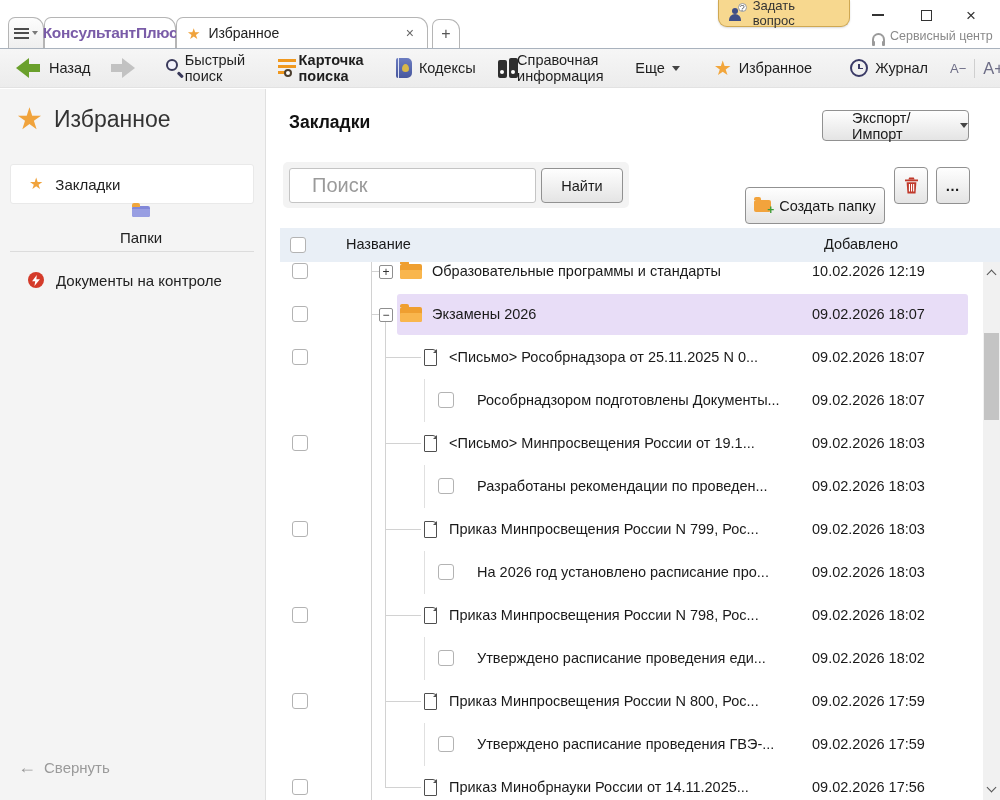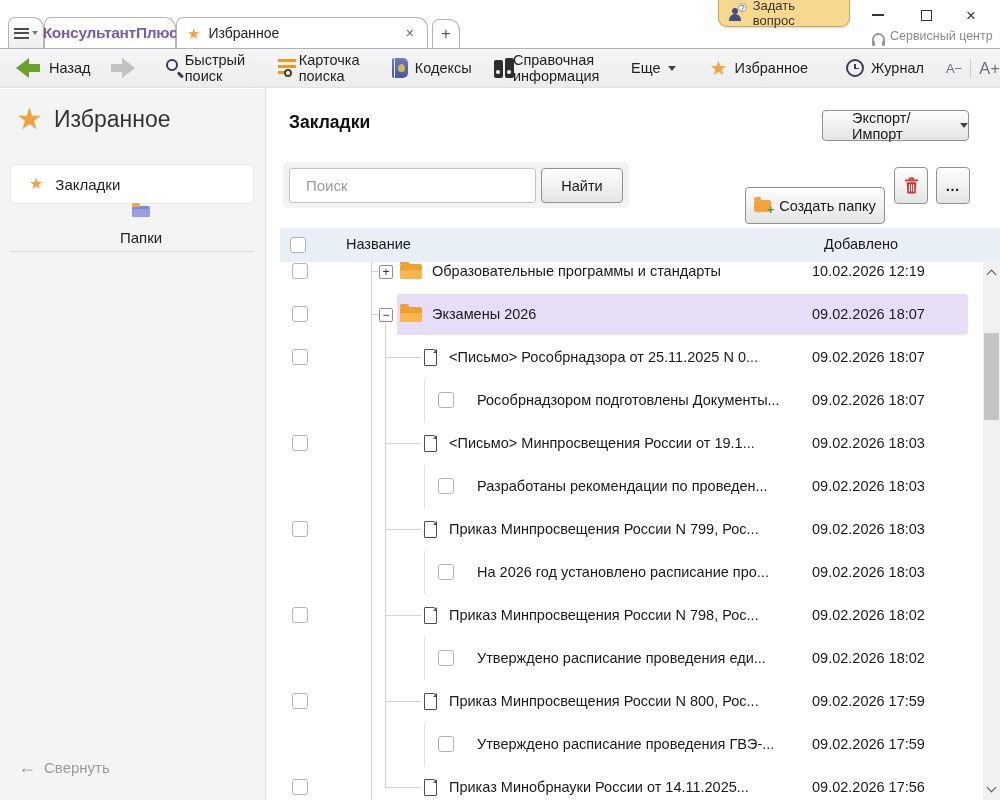--- a/index.html
+++ b/index.html
@@ -71,21 +71,21 @@
   .caret-dn { width:0; height:0; border-left:4.5px solid transparent; border-right:4.5px solid transparent; border-top:5px solid #444; }
   .star-lg { color:#f2a63c; font-size:20px; line-height:1; }
   .clock { position:relative; width:18px; height:18px; border:2.2px solid #3a3a66; border-radius:50%; }
   .clock::before { content:""; position:absolute; left:6px; top:2.5px; width:1.8px; height:5px; background:#3a3a66; }
   .clock::after { content:""; position:absolute; left:6px; top:6.5px; width:4.5px; height:1.8px; background:#3a3a66; }
   .fontbtns { display:flex; align-items:center; margin-left:8px; }
   .fsmall { font-size:13px; color:#6d6d86; padding:0 8px; }
   .fbig { font-size:16.5px; color:#6d6d86; padding:0 8px; border-left:1px solid #cfcfcf; }
 
   
-  .toolbar .ti-back{margin-left:10px;} .ti-fwd{margin-left:6px;} .ti-qs{margin-left:18px;} .ti-card{margin-left:14px;}
+  .toolbar .ti-back{margin-left:10px;} .ti-fwd{margin-left:6px;} .ti-qs{margin-left:18px;} .ti-card{margin-left:14px;font-weight:bold;}
   .ti-codes{margin-left:12px;} .ti-ref{margin-left:10px;} .ti-more{margin-left:10px;} .ti-fav{margin-left:22px;} .ti-jrn{margin-left:26px;}
 
   
   .sidebar { position:absolute; left:0; top:89px; width:266px; height:711px; background:#f4f4f4; border-right:1px solid #e0e0e0; }
   .sb-head { position:absolute; left:16px; top:104px; display:flex; align-items:center; gap:11px; }
   .sb-head .star { color:#f0a33c; font-size:30px; line-height:1; }
   .sb-head .ttl { font-size:23px; color:#333; }
   .sb-item { position:absolute; left:10px; width:244px; height:40px; display:flex; align-items:center; gap:12px; padding-left:18px; font-size:15px; color:#222; }
   .sb-bkm { top:164px; background:#fff; border:1px solid #e9e9e9; border-radius:3px; }
   .sb-fld { top:206px;flex-direction:column; }
@@ -99,21 +99,21 @@
   .collapse { position:absolute; left:18px; top:758px; display:flex; align-items:center; gap:8px; color:#9a9a9a; font-size:15px; }
   .collapse .arr { font-size:18px; line-height:1; color:#9a9a9a; }
 
   
   .main-title { position:absolute; left:289px; top:112px; font-size:17.5px; font-weight:bold; color:#111; }
   .btn { background:linear-gradient(#fefefe,#e4e4e4); border:1px solid #919191; border-radius:4px; font-size:14.5px; color:#1a1a1a;
          display:flex; align-items:center; justify-content:center; }
   .export-btn { position:absolute; left:822px; top:110px; width:147px; height:31px; gap:12px;padding-left:29px; }
   .search-panel { position:absolute; left:283px; top:162px; width:346px; height:46px; background:#f3f3f3; border-radius:5px; }
   .search-input { position:absolute; left:289px; top:168px; width:247px; height:35px; border:1px solid #c4c4c4; border-radius:3px;
-                  padding:0 16px; font-size:15px; color:#222; font-family:inherit; background:#fff; }
+                  padding:0 22px; font-size:20px; color:#222; font-family:inherit; background:#fff; }
   .search-input::placeholder { color:#9a9a9a; }
   .find-btn { position:absolute; left:541px; top:168px; width:82px; height:35px; }
   .create-folder-btn { position:absolute; left:745px; top:167px; width:140px; height:37px; gap:8px;margin-top:20px; }
   .cf-folder { position:relative; width:17px; height:12px; background:#f2a33c; border-radius:2px; }
   .cf-folder::before { content:""; position:absolute; left:0; top:-3px; width:7px; height:3px; background:#f2a33c; border-radius:2px 2px 0 0; }
   .cf-folder::after { content:"+"; position:absolute; right:-3px; bottom:-5px; color:#3d9b35; font-weight:bold; font-size:12px; }
   .trash-btn { position:absolute; left:894px; top:167px; width:34px; height:37px; }
   .dots-btn { position:absolute; left:936px; top:167px; width:34px; height:37px; font-weight:bold; letter-spacing:1px; }
 
   
@@ -281,20 +281,28 @@
   </div>
   <div class="sb-item sb-bkm">
     <span class="sb-star">★</span>
     <span>Закладки</span>
   </div>
   <div class="sb-item sb-fld">
     <span class="sb-folder"></span>
     <span>Папки</span>
   </div>
   <div class="sb-div"></div>
+  <div class="sb-item sb-ctrl">
+    <span class="bolt-circle">
+      <svg width="8" height="11" viewBox="0 0 10 14">
+          <polygon points="6,0 0,8 4,8 3,14 10,5.5 5.5,5.5" fill="#fff"></polygon>
+        </svg>
+    </span>
+    <span>Документы на контроле</span>
+  </div>
   <div class="collapse">
     <span class="arr">←</span>
     <span>Свернуть</span>
   </div>
 
   <div class="main-title">Закладки</div>
   <div class="btn export-btn">
     <span>Экспорт/Импорт</span>
     <span class="caret-dn"></span>
   </div>

